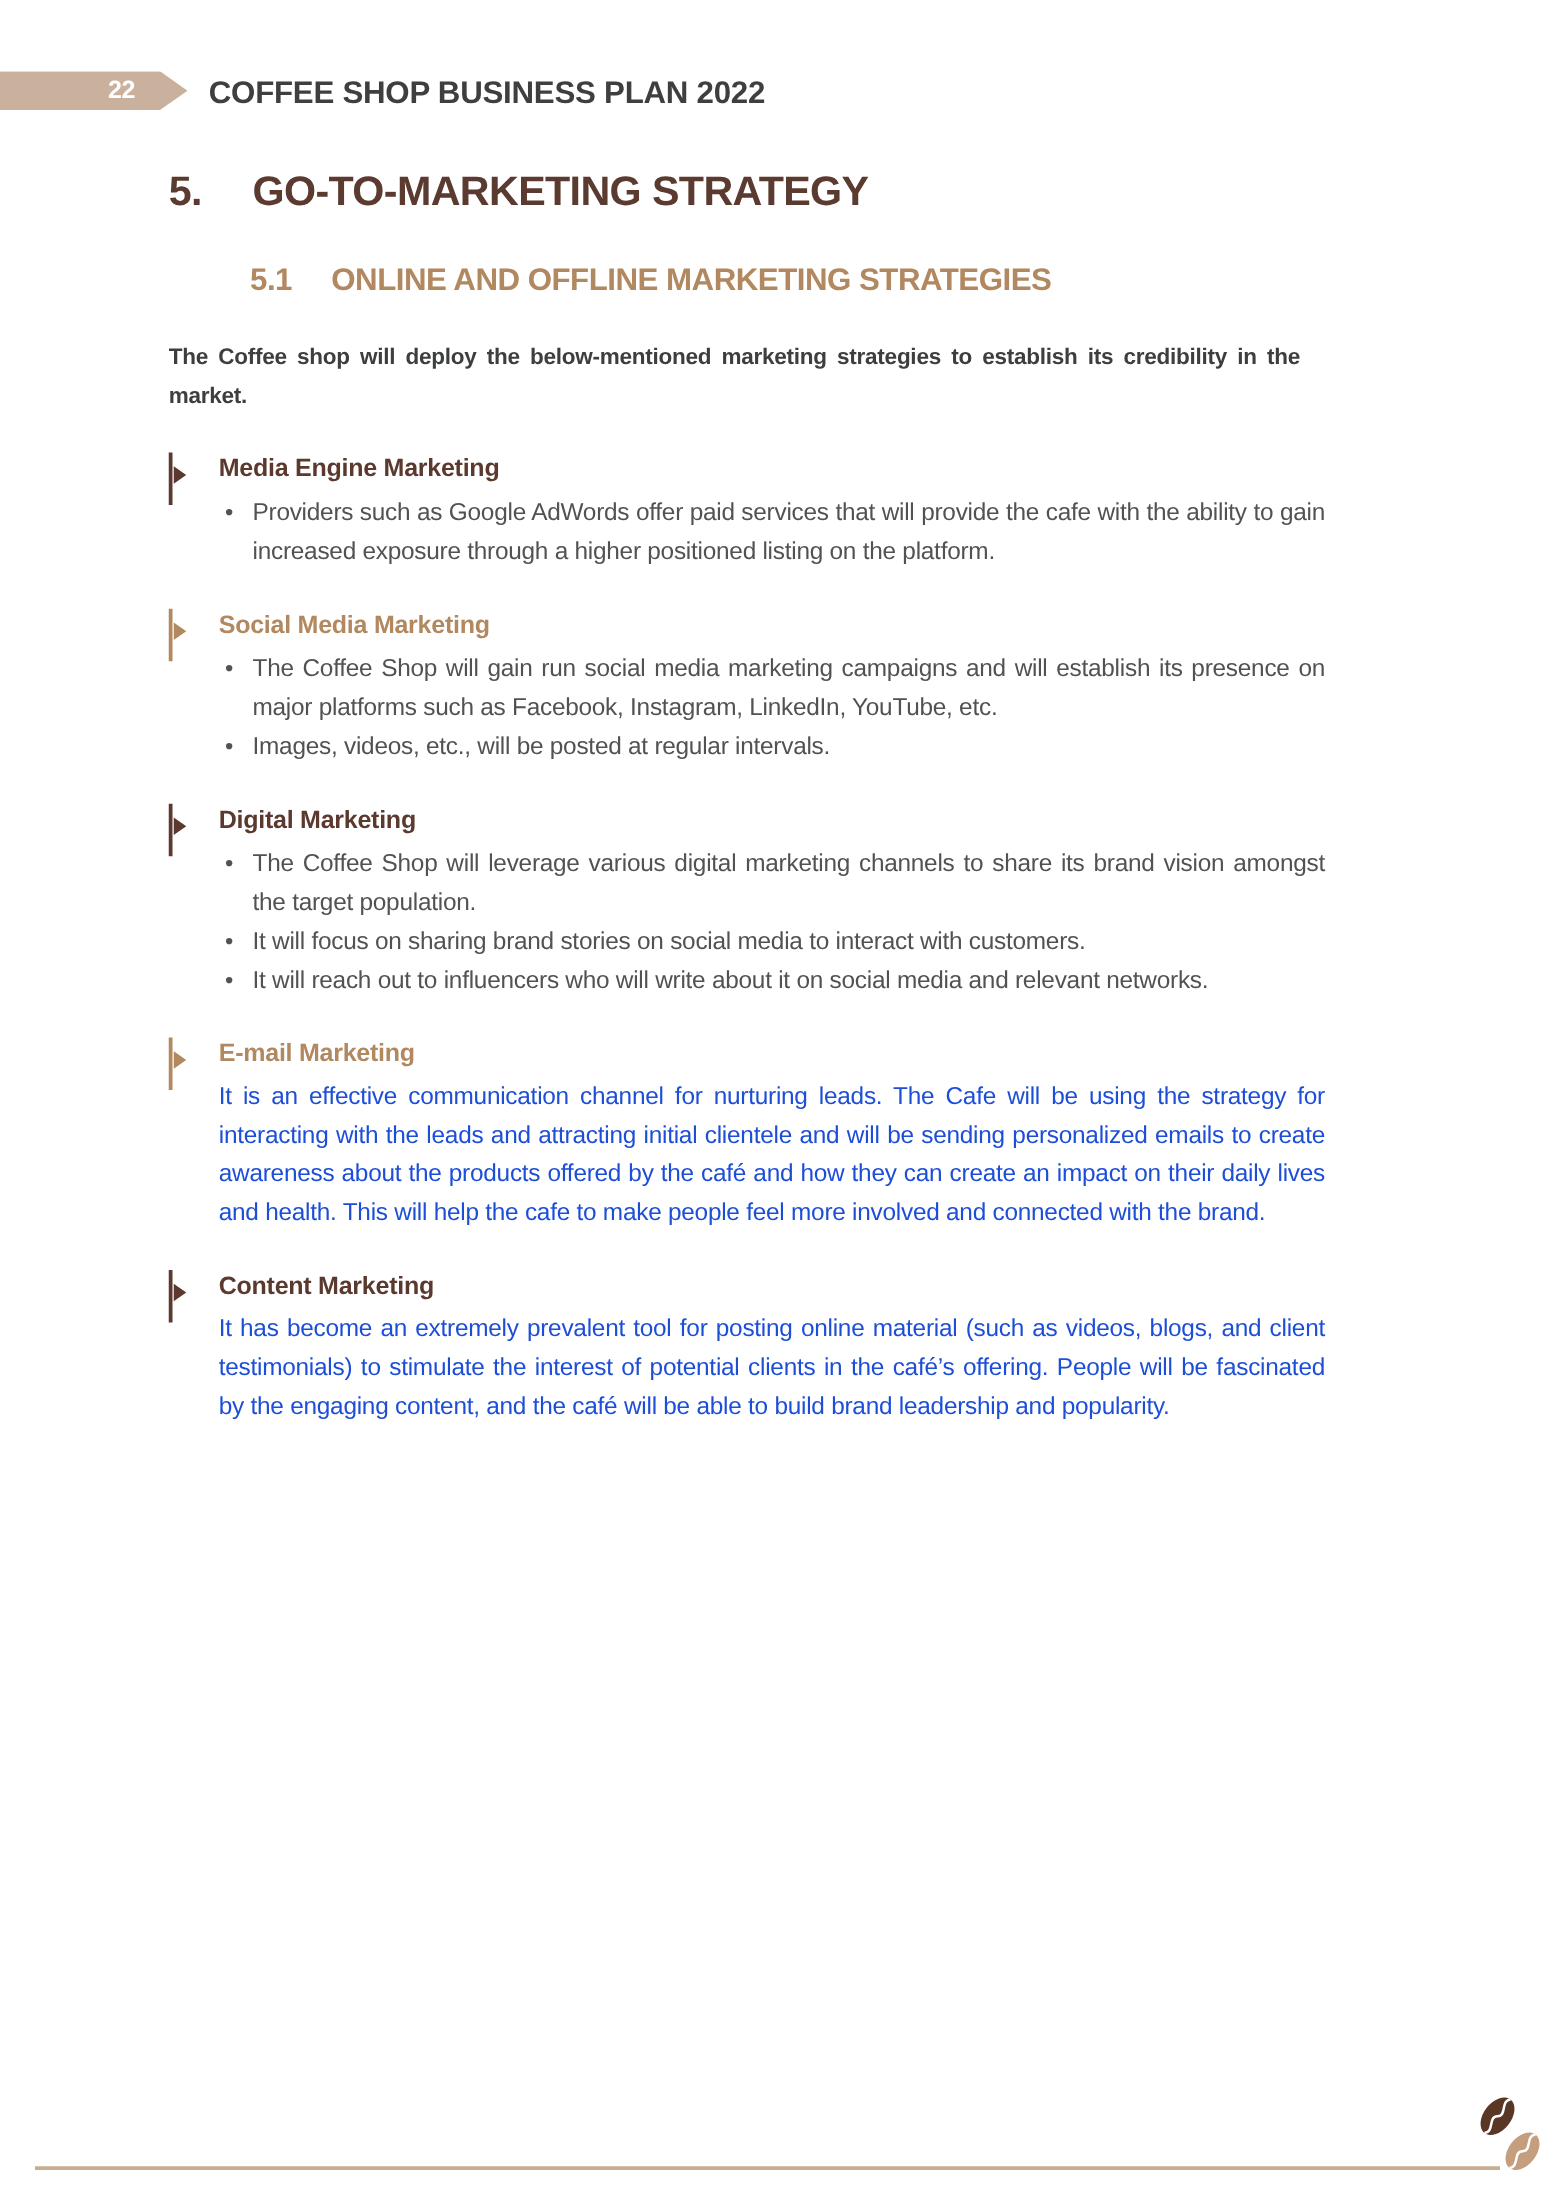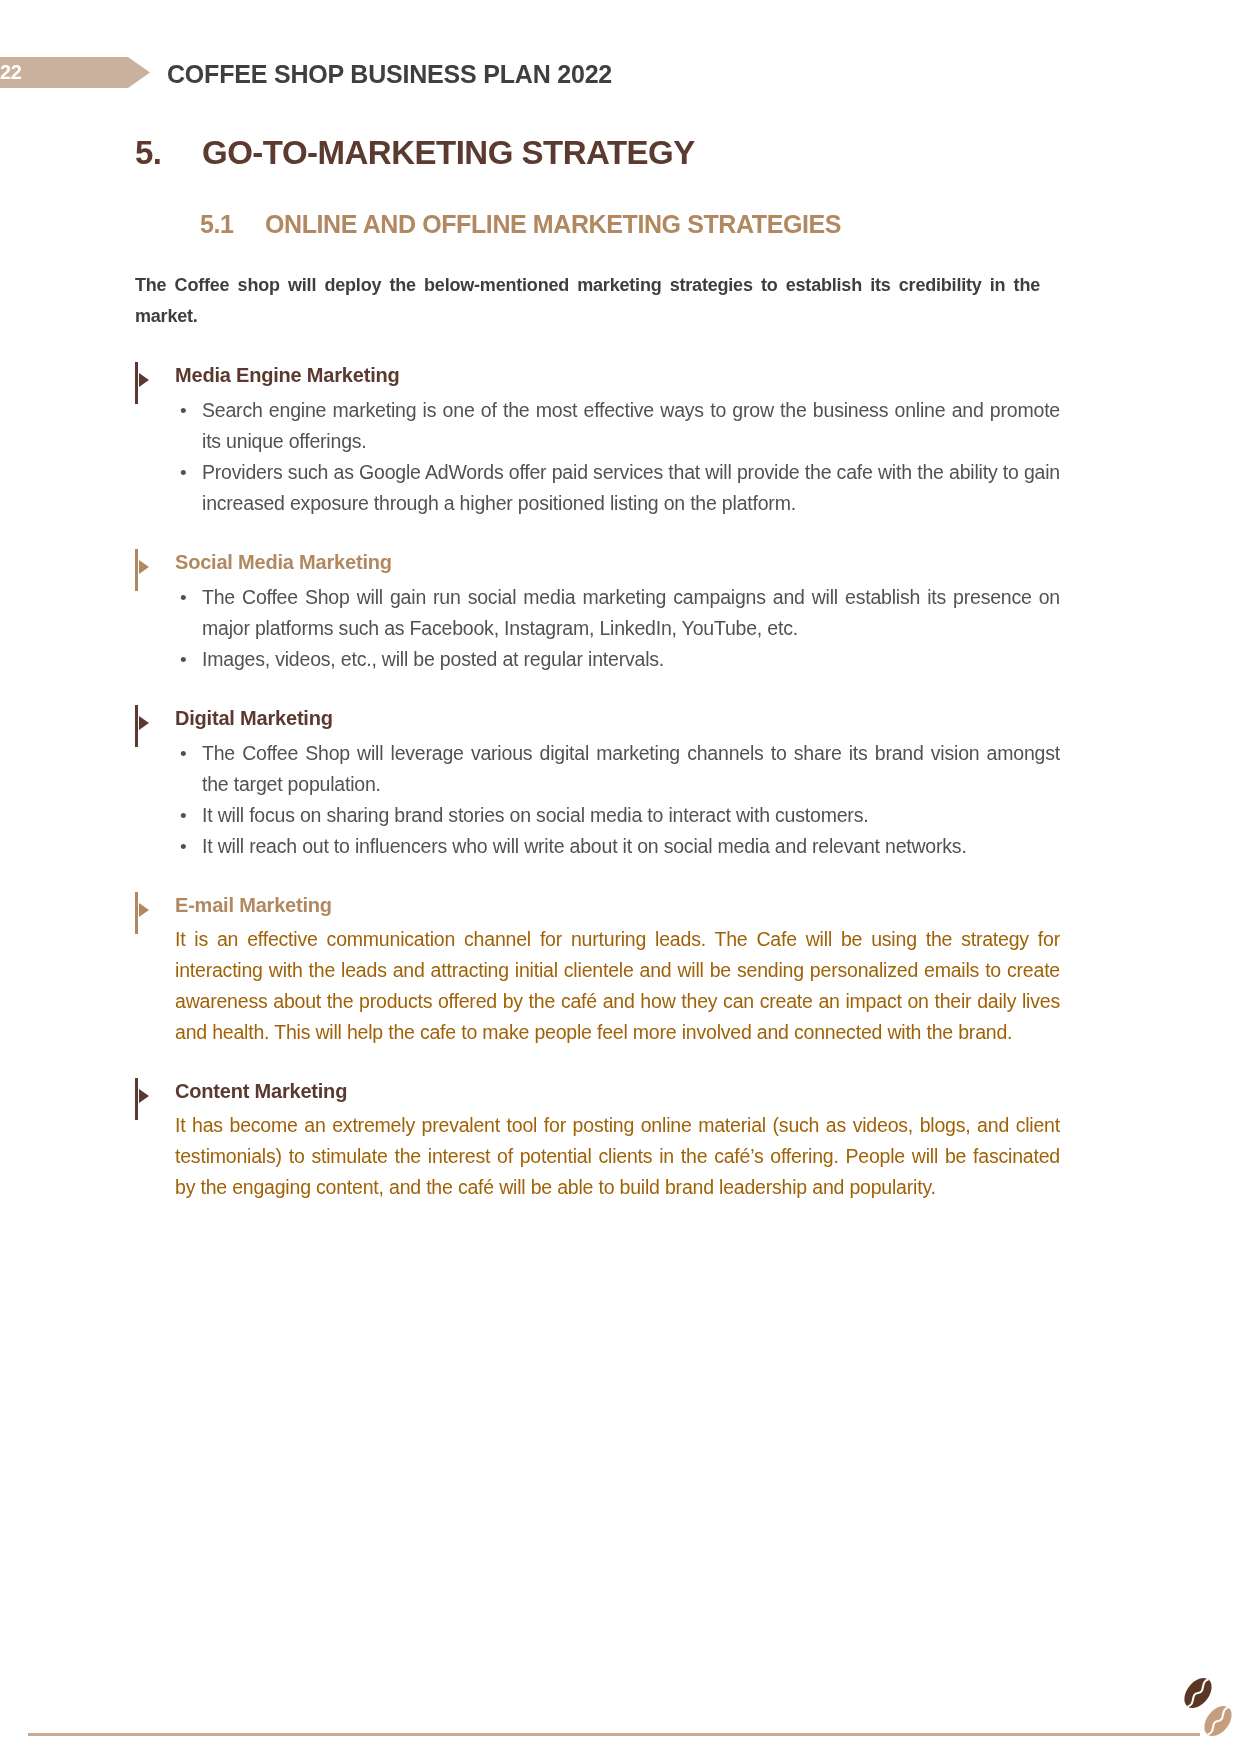--- a/index.html
+++ b/index.html
@@ -12,21 +12,21 @@
     color:#515254;
     overflow:hidden;
   }
   
   .hdr { position:absolute; top:57px; left:0; width:100%; height:32px; }
   .banner {
     position:absolute; left:0; top:0;
     width:150px; height:31px;
     background:#c9b19d;
     clip-path:polygon(0 0, 128px 0, 150px 50%, 128px 100%, 0 100%);
-    display:flex; align-items:center; 
+    display:flex; align-items:center; justify-content:flex-end;
     padding-right:42px;
   }
   .banner .num {
     color:#ffffff; font-weight:bold; font-size:20px;
     letter-spacing:-0.3px;
   }
   .doc-title {
     position:absolute; left:167px; top:3px;
     font-size:25px; font-weight:bold; color:#3f3f3f;
     letter-spacing:-0.2px;
@@ -79,21 +79,21 @@
     font-size:19.5px; line-height:31px; color:#515254;
     text-align:justify; letter-spacing:-0.2px;
   }
   .topic li::before {
     content:"\2022";
     position:absolute; left:-22px; top:0;
     font-size:19px; color:#515254;
   }
   .topic .para {
     margin-top:3px; margin-left:40px; width:885px;
-    font-size:19.5px; line-height:31px; color:#a16207;
+    font-size:19.5px; line-height:31px; color:#1d4ed8;
     text-align:justify; letter-spacing:-0.2px;
   }
   
   .footer-rule {
     position:absolute; left:28px; bottom:19px;
     width:1172px; height:3px; background:#c9ad92;
   }
   .beans { position:absolute; right:2px; bottom:6px; }
 </style>
 </head>
@@ -121,21 +121,20 @@
     </h2>
 
     <p class="intro">The Coffee shop will deploy the below-mentioned marketing strategies to establish its credibility in the market.</p>
 
     <div class="topic dark">
       <div class="topic-head">
         <span class="marker"></span>
         <h3>Media Engine Marketing</h3>
       </div>
       <ul>
-        <li>Search engine marketing is one of the most effective ways to grow the business online and promote its unique offerings.</li>
         <li>Providers such as Google AdWords offer paid services that will provide the cafe with the ability to gain increased exposure through a higher positioned listing on the platform.</li>
       </ul>
     </div>
 
     <div class="topic tan">
       <div class="topic-head">
         <span class="marker"></span>
         <h3>Social Media Marketing</h3>
       </div>
       <ul>

